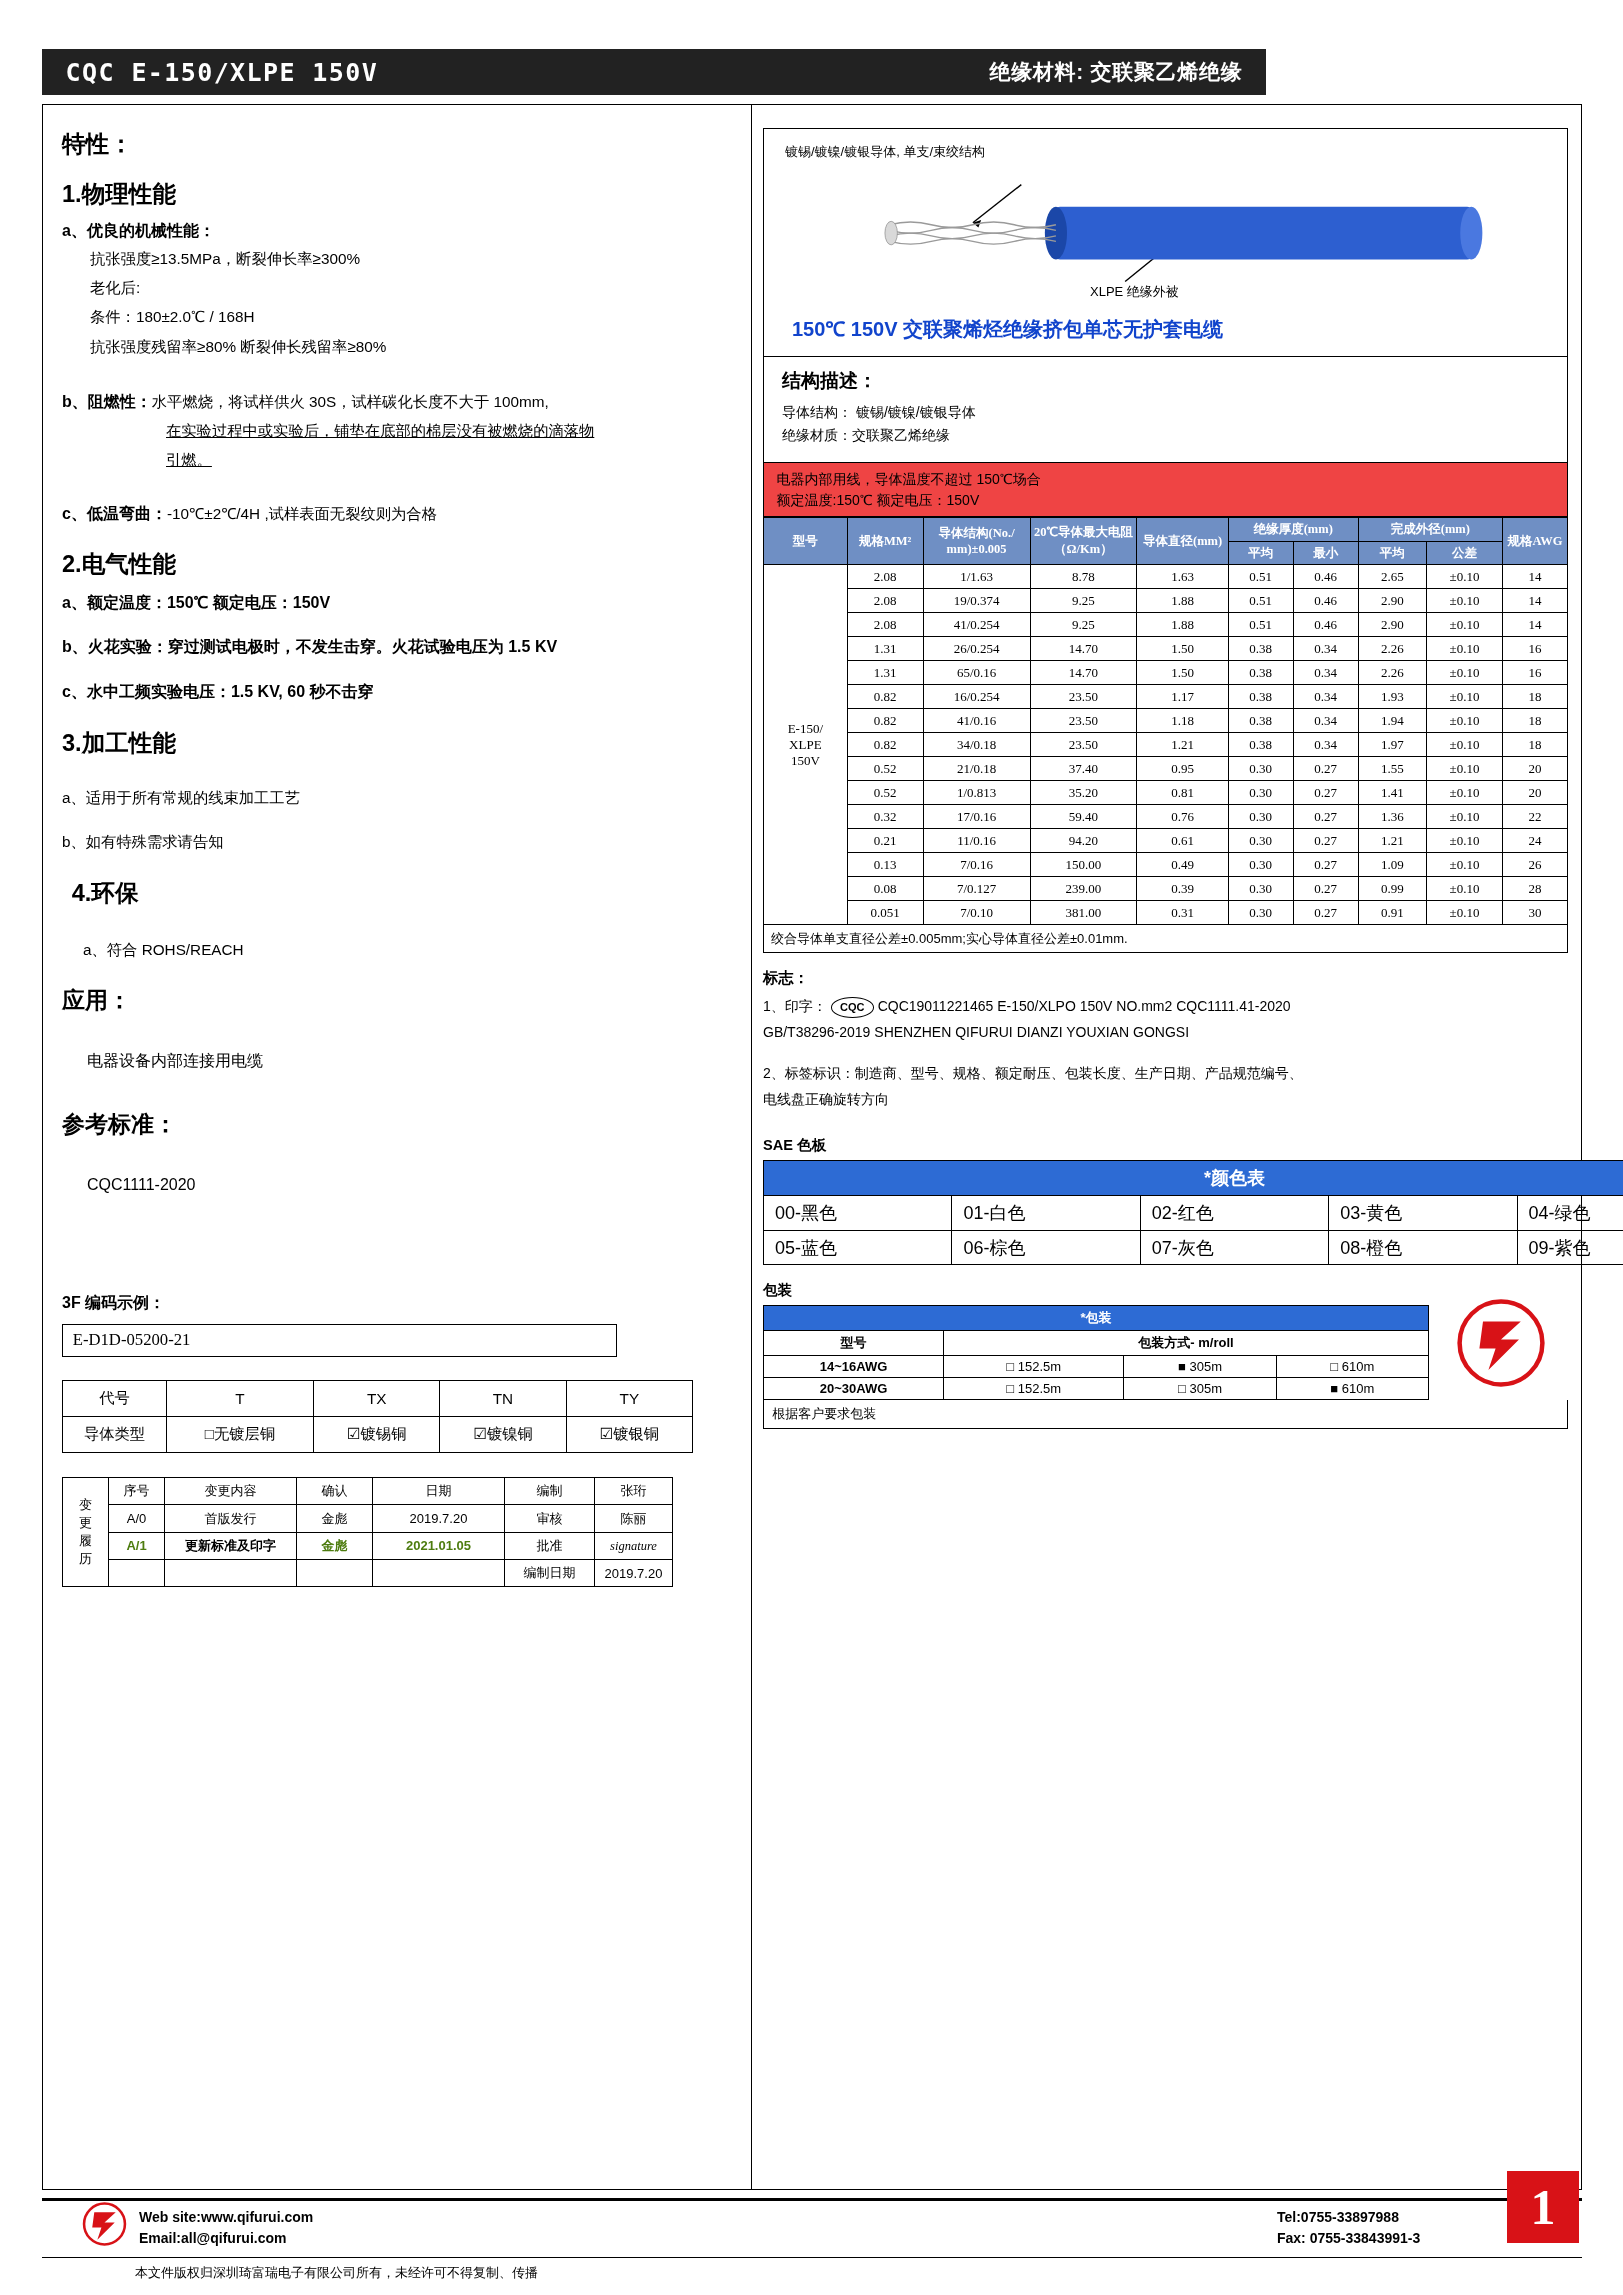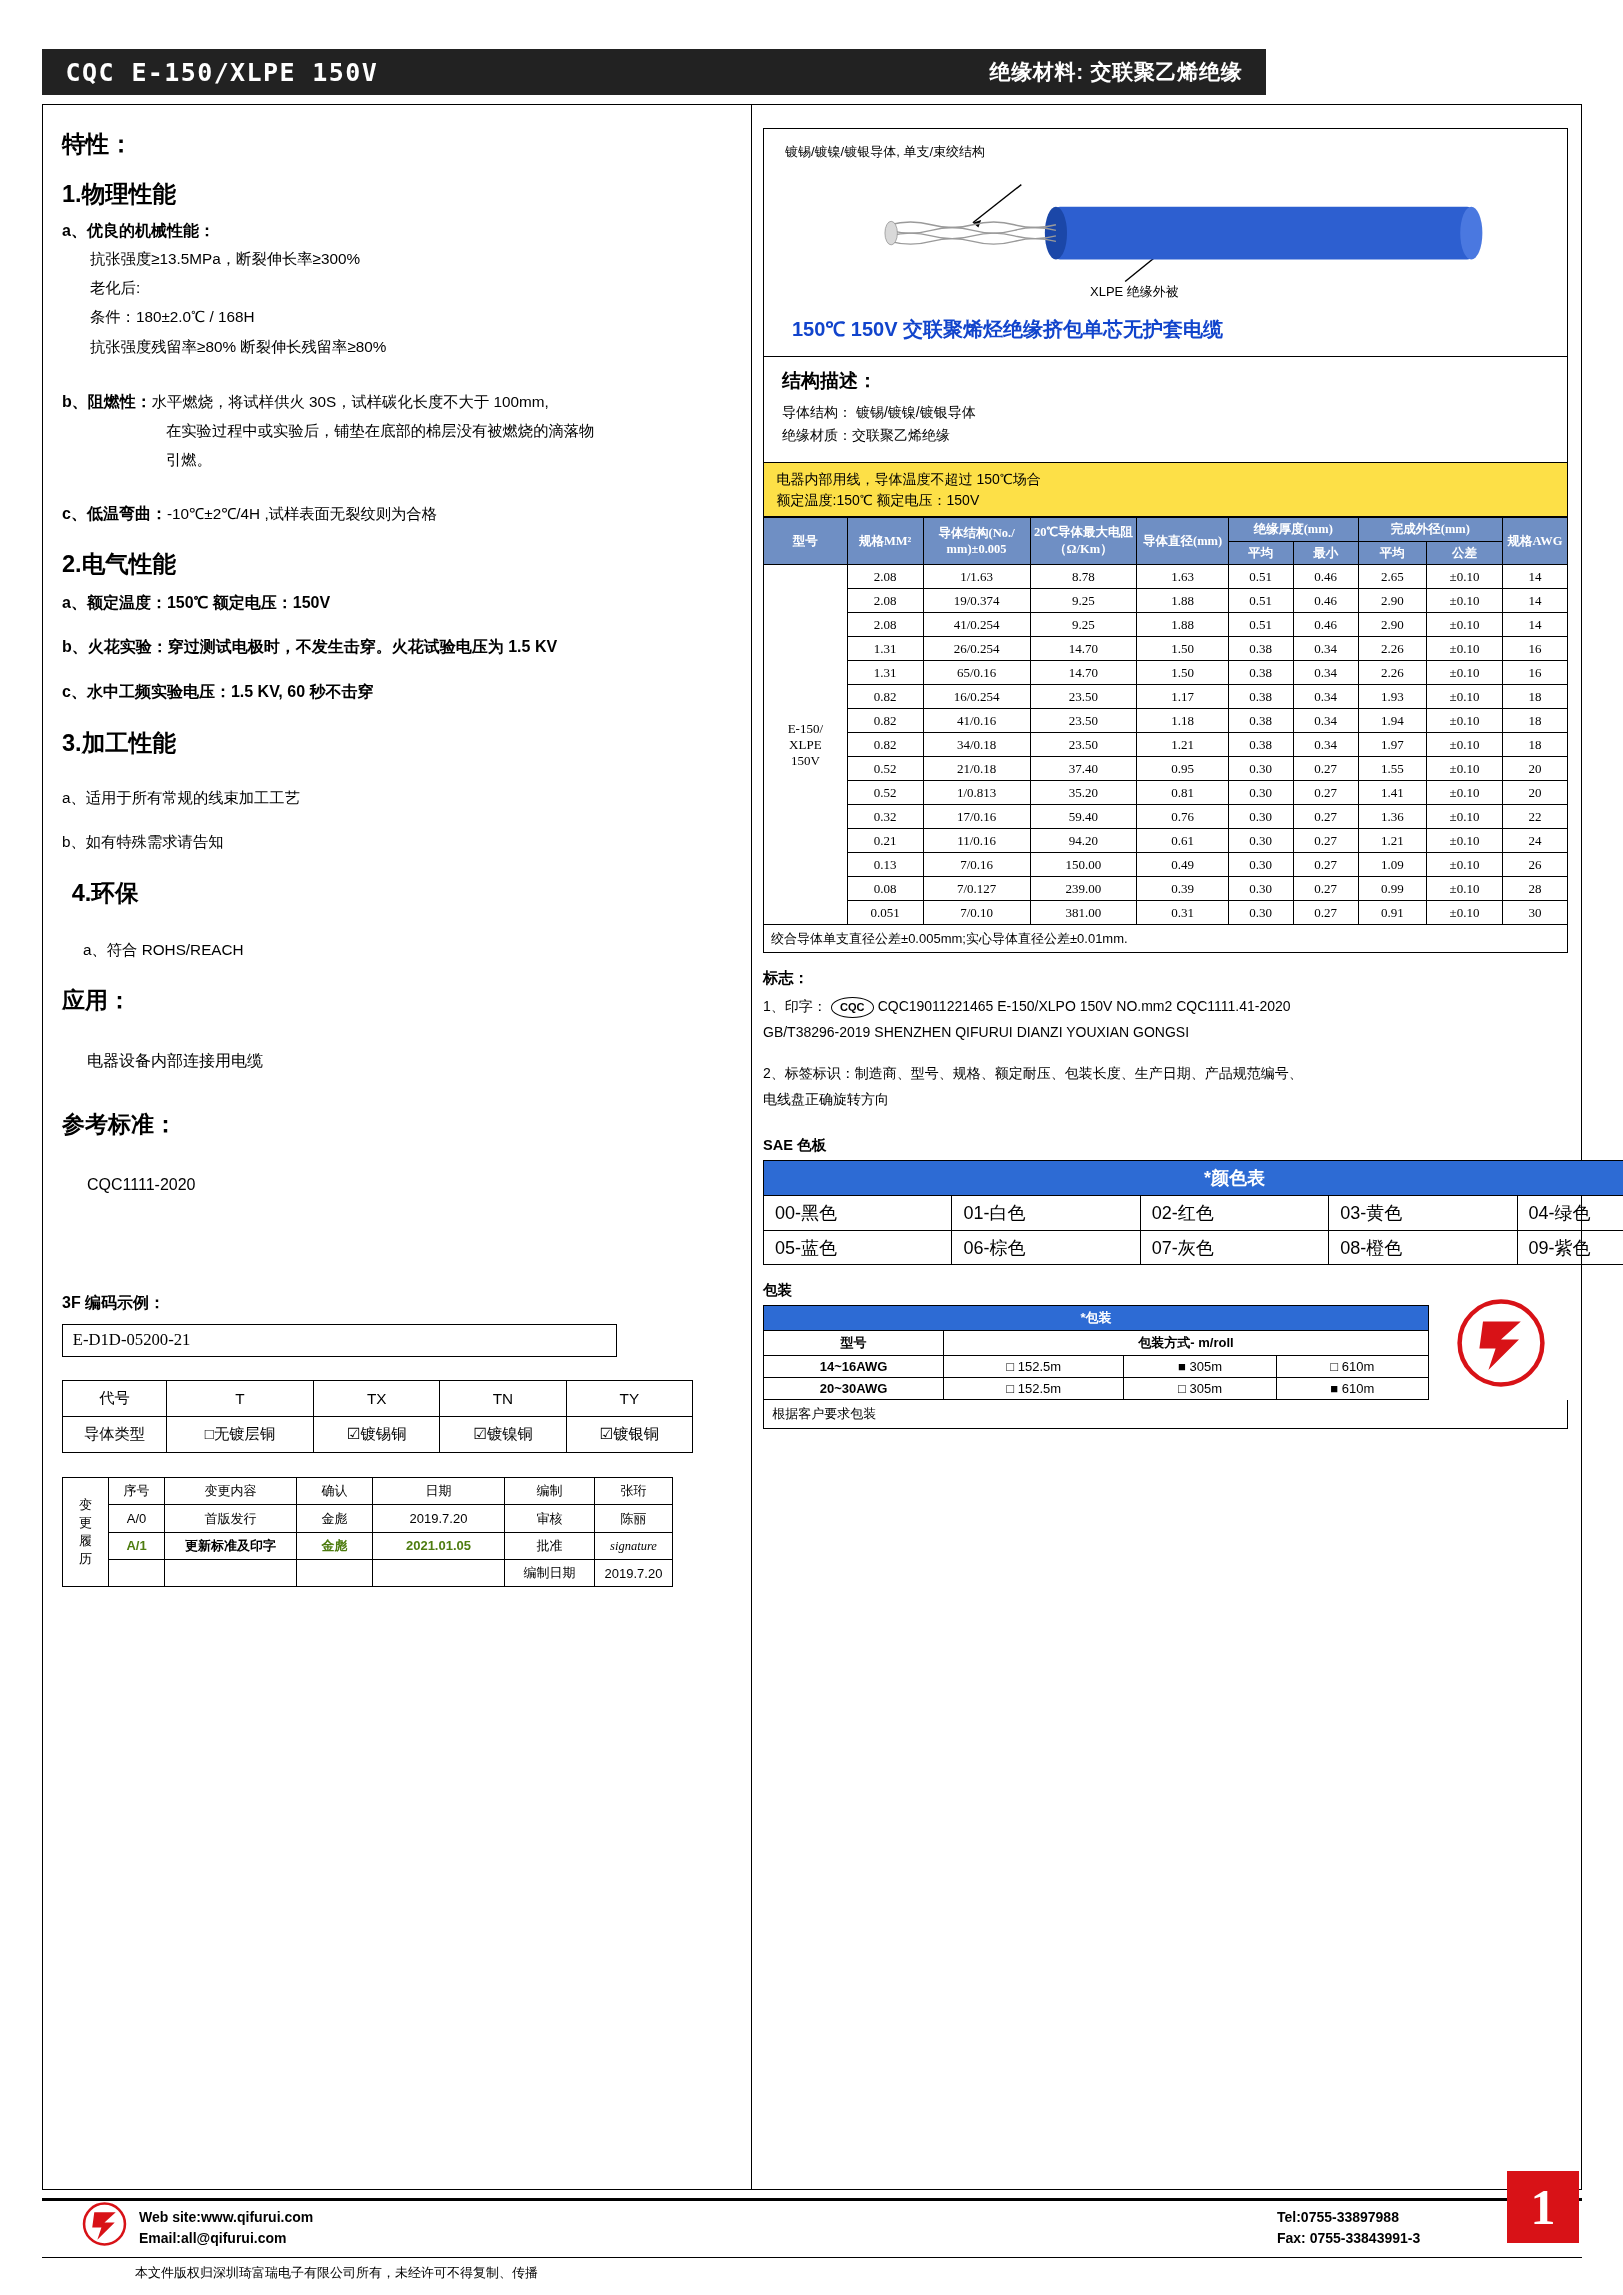--- a/index.html
+++ b/index.html
@@ -56,21 +56,21 @@
     position: absolute;
     left: 62px; top: 128px; width: 680px;
   }
   .h-sec { font-size: 21.5px; font-weight: bold; margin: 0 0 12.5px 0; }
   .h-big { font-size: 23.6px; font-weight: bold; margin: 18px 0 11px 0; }
   .h-big2 { font-size: 23.6px; font-weight: bold; margin: 23.6px 0 12.5px 0; }
   .li { font-size: 16px; font-weight: bold; margin: 9.7px 0 4.2px 0; }
   .tx { font-size: 15.3px; margin: 6.2px 0 6.2px 28px; line-height: 1.5; }
   .tx2 { font-size: 15.3px; margin: 6.2px 0 6.2px 0px; line-height: 1.5; }
   .lihead { font-size: 16px; font-weight: bold; }
-  .indent2 { margin-left: 104px; }
+  .indent2 { margin-left: 104px; text-decoration: underline; }
   .normal { font-weight: normal; }
   
   .exbox {
     border: 0.7px solid #000; width: 555px; margin-top: 9.7px;
   }
   .exbox div { padding: 5.6px 9.7px; font-size: 16.7px; font-family: "Liberation Serif", serif; }
   .exbox div + div { border-top: 0.7px solid #000; }
   table.codes {
     border-collapse: collapse; margin-top: 23.6px; width: 631px;
     font-size: 15.3px;
@@ -98,21 +98,21 @@
   }
   .cable-title {
     position: absolute; left: 28px; top: 186px;
     font-size: 20px; font-weight: bold; color: #1144cc;
   }
   .struct-panel { margin-top: 0px; border-top: none; padding: 11px 18px 12.5px 18px; }
   .struct-h { font-size: 19px; font-weight: bold; margin-bottom: 9.7px; }
   .struct-l { font-size: 14px; margin: 4.9px 0; }
   .gray-band {
     border: 0.7px solid #000; border-top: none;
-    background: #fde047; padding: 5.6px 12.5px; font-size: 14px; line-height: 1.5;
+    background: #ef4444; padding: 5.6px 12.5px; font-size: 14px; line-height: 1.5;
   }
   table.spec {
     border-collapse: collapse; width: 805px; font-size: 13px;
     font-family: "Liberation Serif", serif;
   }
   table.spec th, table.spec td {
     border: 0.7px solid #000; text-align: center; padding: 2.8px 1.4px;
   }
   table.spec thead th { background: #6f8fc4; color: #fff; font-weight: bold; font-size: 12.5px; }
   table.spec tbody td { background: #ffffff; height: 24px; }

